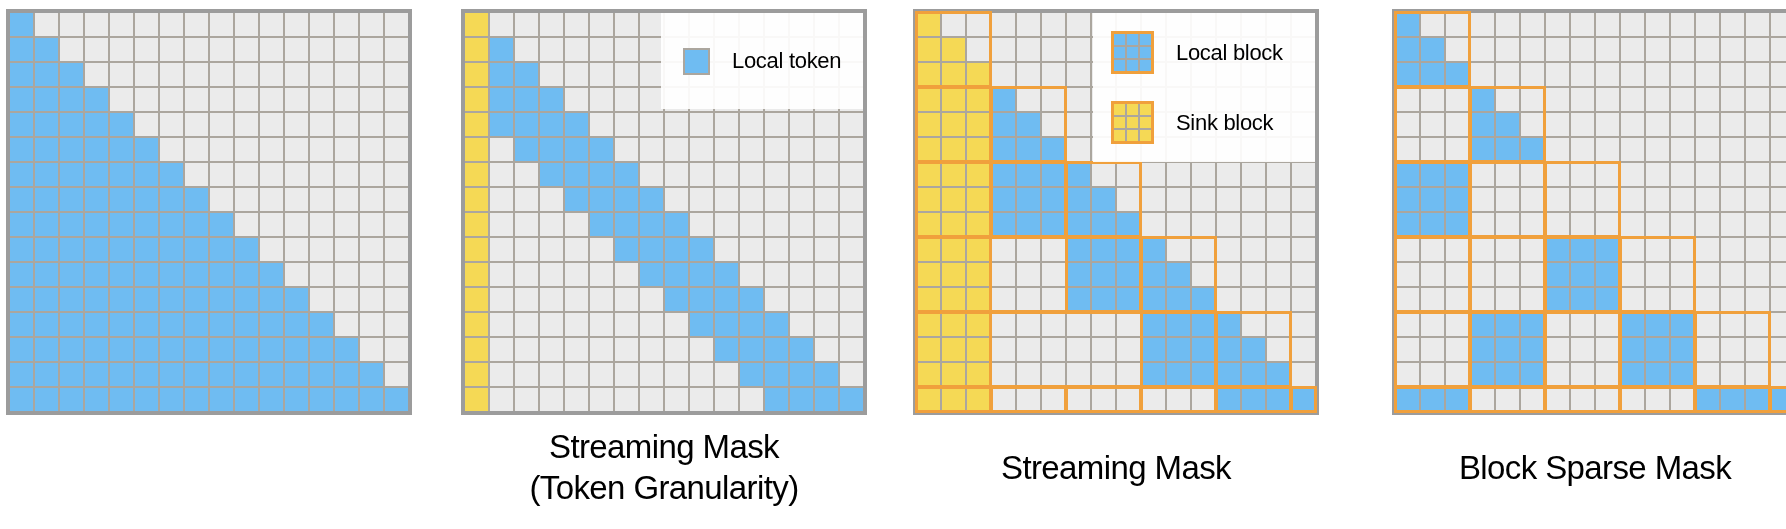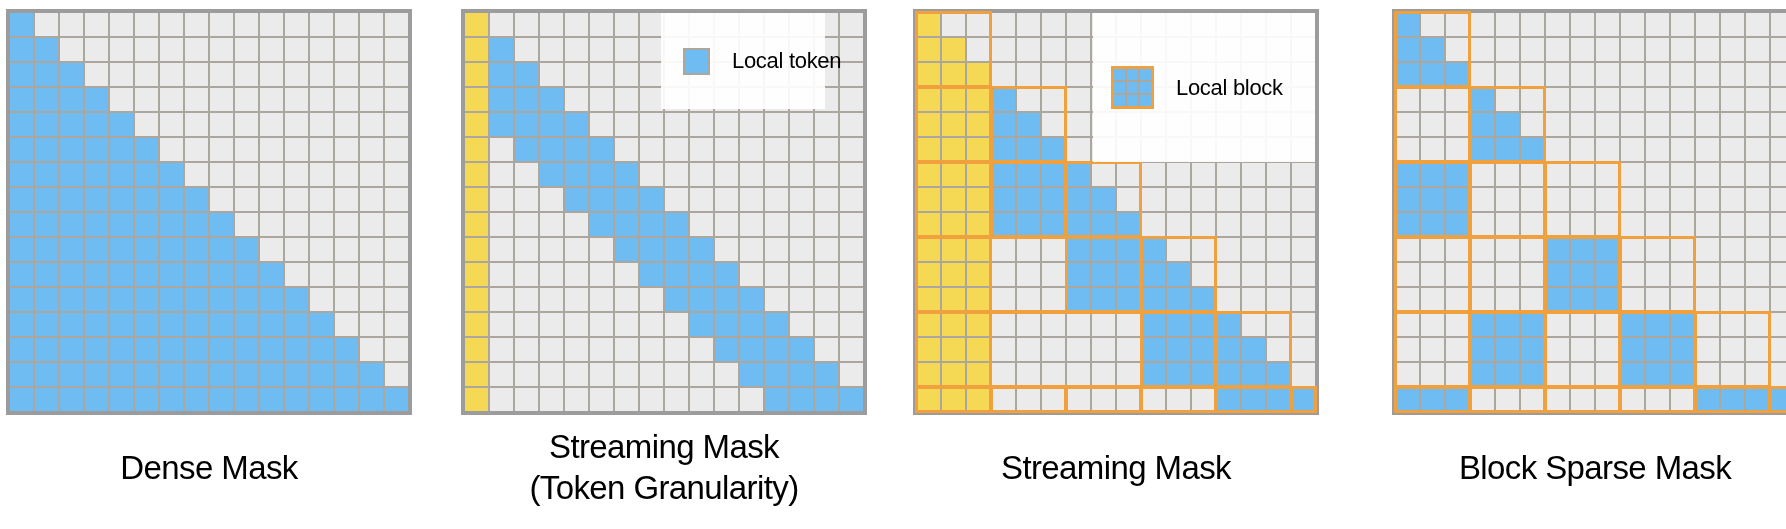--- a/index.html
+++ b/index.html
@@ -11,21 +11,21 @@
   .grid-wrap{position:relative;width:398px;height:398px;border:4px solid #9C9C9C;background:#ABA69E;}
   .grid{position:absolute;inset:0;display:grid;grid-template-columns:repeat(16,23px);grid-auto-rows:23px;gap:2px;}
   .grid .ce{background:#EBEBEB}
   .grid .cb{background:#6FBCF2}
   .grid .cy{background:#F5D955}
 
   .overlays{position:absolute;inset:0;pointer-events:none;}
   .orect{position:absolute;border:3px solid #F0A03C;box-sizing:border-box;}
 
   .legend{position:absolute;background:rgba(255,255,255,0.92);display:flex;flex-direction:column;justify-content:center;z-index:5;}
-  .p2 .legend{left:196px;top:0;width:164px;height:96px;gap:19px;padding-left:22px;box-sizing:border-box;}
+  .p2 .legend{left:196px;top:0;width:202px;height:96px;gap:19px;padding-left:22px;box-sizing:border-box;}
   .p3 .legend{left:176px;top:0;width:222px;height:149px;gap:27px;padding-left:18px;box-sizing:border-box;}
   .lg-item{display:flex;align-items:center;gap:22px;}
   .sw-token{width:23px;height:23px;border:2px solid #ABA69E;flex:0 0 auto;}
   .sw-block{width:37px;height:37px;border:3px solid #F0A03C;background:#ABA69E;display:grid;
             grid-template-columns:repeat(3,11px);grid-auto-rows:11px;gap:2px;flex:0 0 auto;box-sizing:content-box;}
   .sw-block div{width:11px;height:11px;}
   .lg-label{font-size:22px;color:#000;letter-spacing:-0.3px;white-space:nowrap;}
 
   .caption{height:104px;display:flex;flex-direction:column;align-items:center;justify-content:center;
            font-size:33px;line-height:41px;color:#000;letter-spacing:-0.6px;text-align:center;}
@@ -288,24 +288,20 @@
         <div class="cb"></div>
         <div class="cb"></div>
         <div class="cb"></div>
         <div class="cb"></div>
         <div class="cb"></div>
         <div class="cb"></div>
         <div class="cb"></div>
         <div class="cb"></div>
       </div>
     <div class="overlays"></div>
-  </div>
-  <div class="caption">
-    <span>Dense Mask</span>
-
   </div>
 </section>
 
 <section class="panel p2">
   <div class="grid-wrap">
     <div class="grid">
         <div class="cy"></div>
         <div class="ce"></div>
         <div class="ce"></div>
         <div class="ce"></div>
@@ -866,20 +862,34 @@
             <div style="background: rgb(111, 188, 242);"></div>
             <div style="background: rgb(111, 188, 242);"></div>
             <div style="background: rgb(111, 188, 242);"></div>
             <div style="background: rgb(111, 188, 242);"></div>
             <div style="background: rgb(111, 188, 242);"></div>
             <div style="background: rgb(111, 188, 242);"></div>
             <div style="background: rgb(111, 188, 242);"></div>
           </div>
           <span class="lg-label">Local block</span>
         </div>
+        <div class="lg-item">
+          <div class="sw-block">
+            <div style="background: rgb(245, 217, 85);"></div>
+            <div style="background: rgb(245, 217, 85);"></div>
+            <div style="background: rgb(245, 217, 85);"></div>
+            <div style="background: rgb(245, 217, 85);"></div>
+            <div style="background: rgb(245, 217, 85);"></div>
+            <div style="background: rgb(245, 217, 85);"></div>
+            <div style="background: rgb(245, 217, 85);"></div>
+            <div style="background: rgb(245, 217, 85);"></div>
+            <div style="background: rgb(245, 217, 85);"></div>
+          </div>
+          <span class="lg-label">Sink block</span>
+        </div>
       </div>
   </div>
   <div class="caption">
     <span>Streaming Mask</span>
   </div>
 </section>
 
 <section class="panel p4">
   <div class="grid-wrap">
     <div class="grid">

